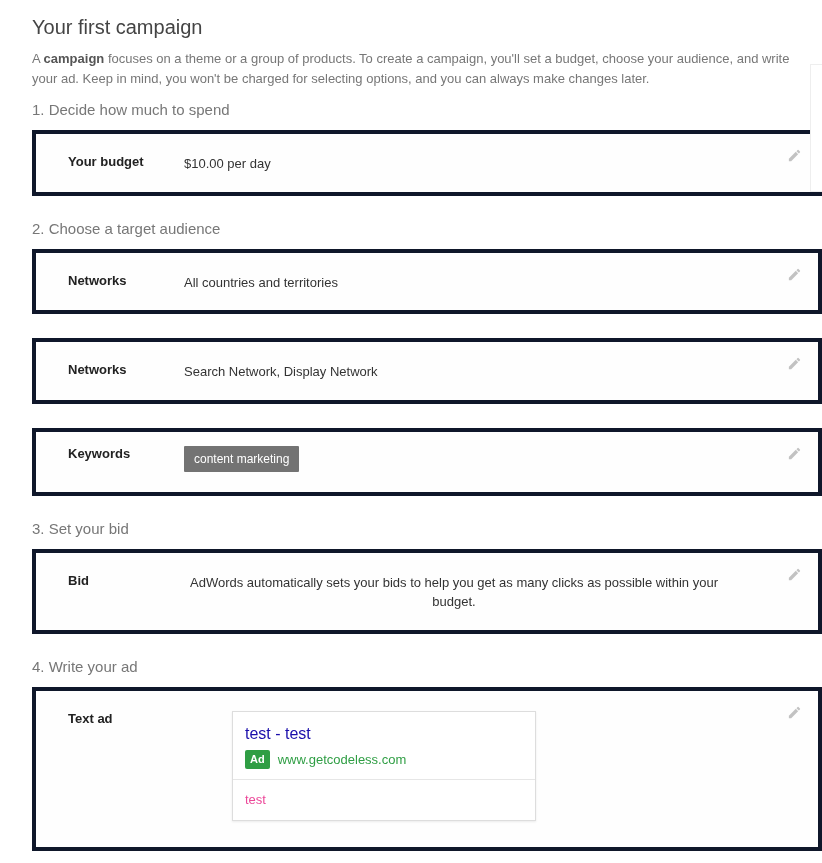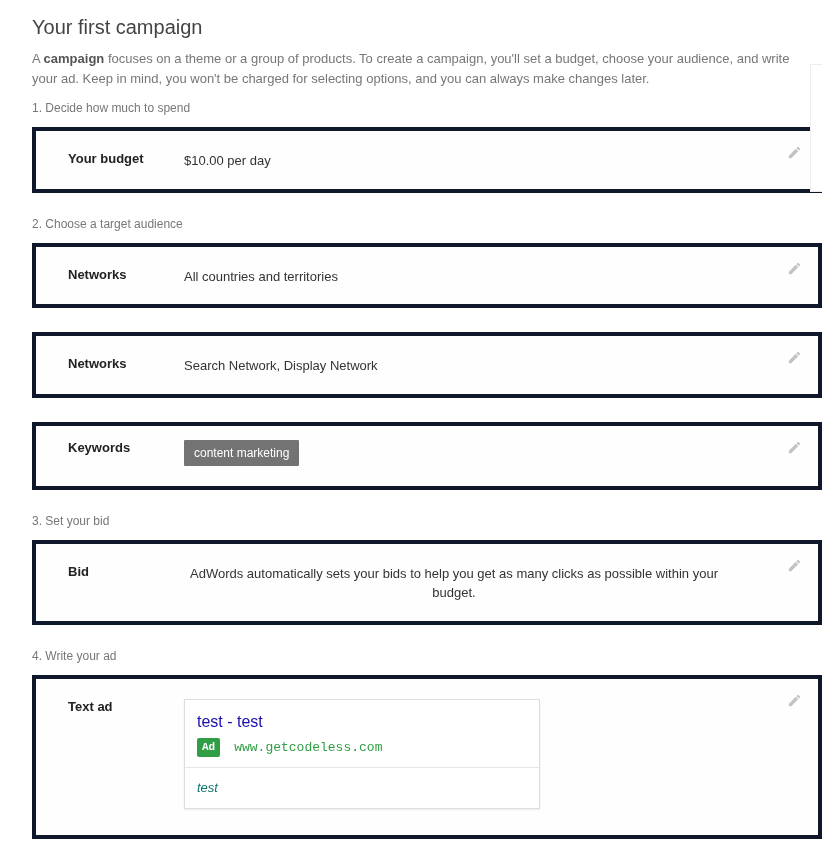--- a/index.html
+++ b/index.html
@@ -26,21 +26,21 @@
       color: #777;
       line-height: 1.55;
       max-width: 760px;
       margin-bottom: 12px;
     }
     .page-intro b {
       color: #555;
       font-weight: 700;
     }
     .section-heading {
-      font-size: 12px;
+      font-size: 15px;
       color: #777;
       font-weight: 400;
       margin: 6px 0 12px 0;
     }
     .card {
       border: 4px solid #0f172a;
       background: #fefefe;
       margin-bottom: 24px;
       padding: 18px 22px 18px 32px;
       display: flex;
@@ -73,56 +73,55 @@
       display: inline-block;
       background: #737373;
       color: #fff;
       font-size: 12px;
       padding: 4px 10px;
       border-radius: 1px;
     }
     
     .ad-preview {
       border: 1px solid #ddd;
-      width: 356px;
+      width: 304px;
       box-shadow: 0 1px 2px rgba(0,0,0,0.08);
       background: #fff;
+      margin-left: 48px;
     }
     .ad-top {
       padding: 10px 12px 10px 12px;
       border-bottom: 1px solid #e6e6e6;
     }
     .ad-headline {
       color: #1a0dab;
       font-size: 16px;
       margin-bottom: 4px;
     }
     .ad-url-row {
       display: flex;
-      gap: 14px;
-      font-family: Liberation Mono, monospace;
+      gap: 8px;
     }
     .ad-badge {
       display: inline-block;
       background: #2f9e44;
       color: #fff;
       font-size: 11px;
       font-weight: 700;
       padding: 1px 5px;
       border-radius: 2px;
     }
     .ad-url {
       color: #2f9e44;
       font-size: 13px;
     }
     .ad-bottom {
       padding: 10px 12px;
       font-size: 13px;
-      color: #0f766e;
-      font-style: italic;
+      color: #ec4899;
     }
     .right-edge {
       position: absolute;
       top: 64px;
       right: 0;
       width: 12px;
       height: 128px;
       border: 1px solid #eee;
       border-right: none;
       background: #fff;

